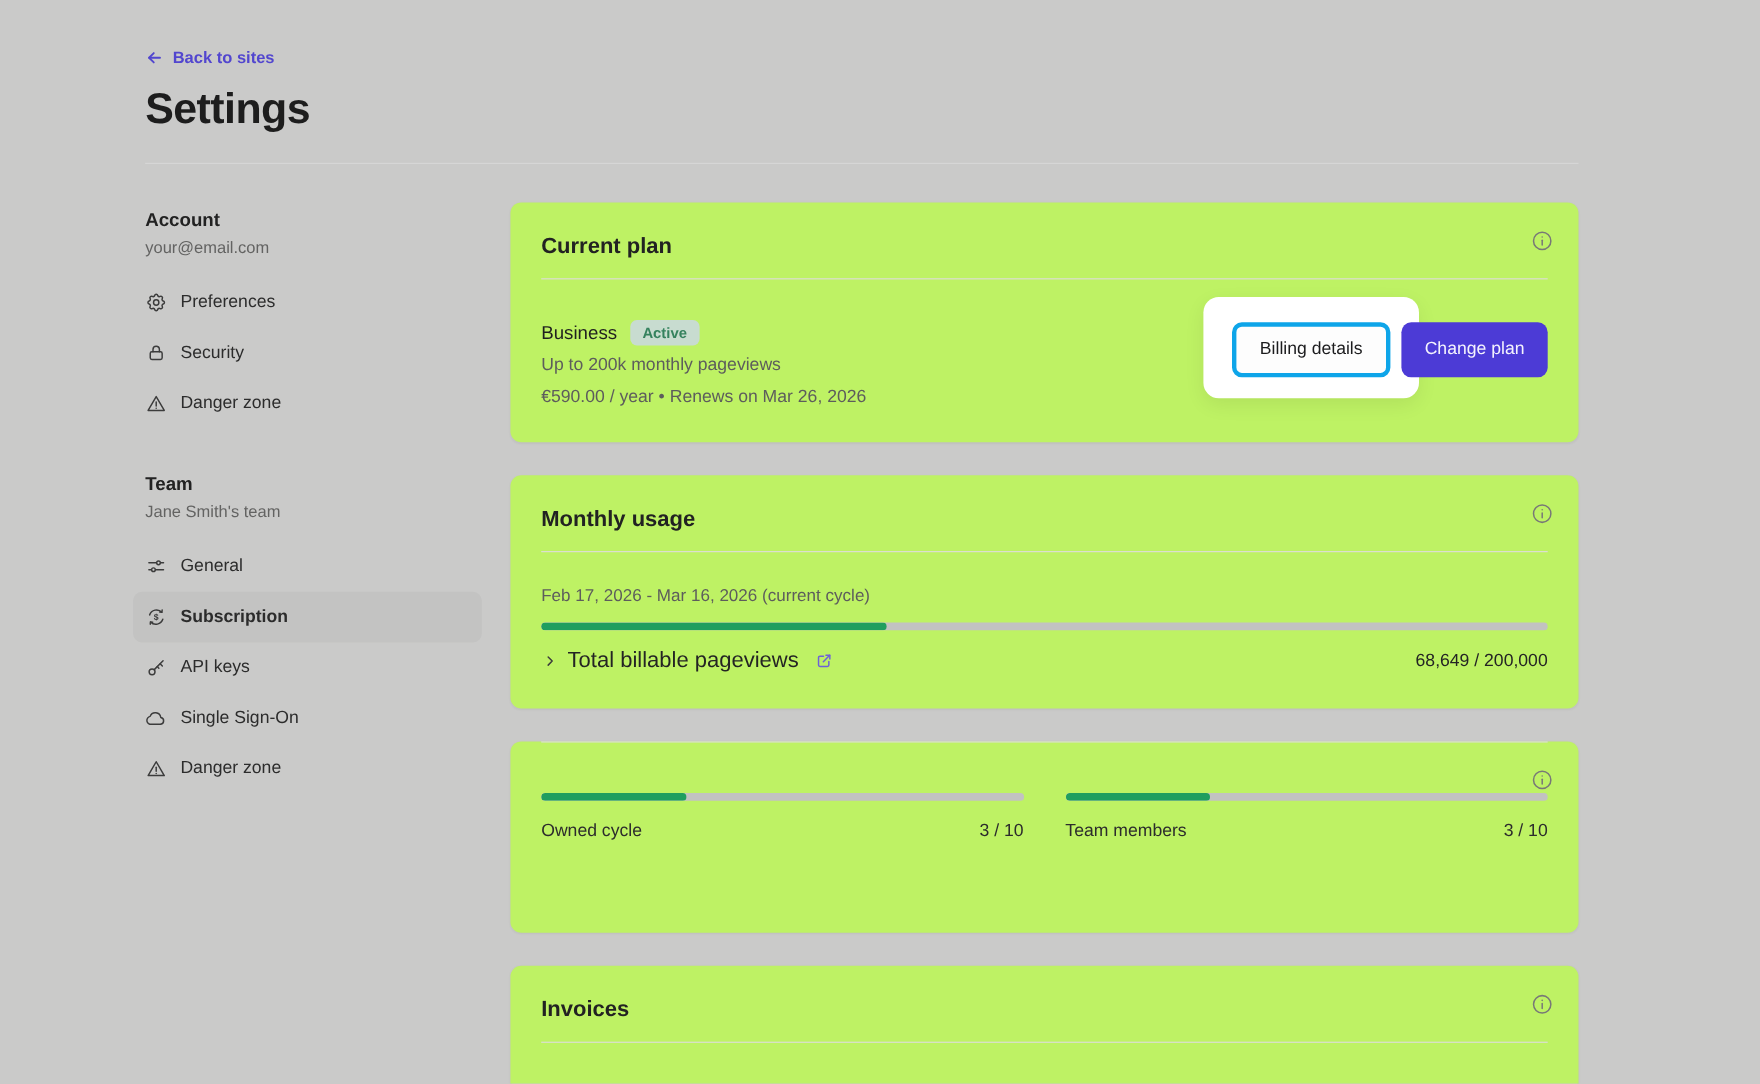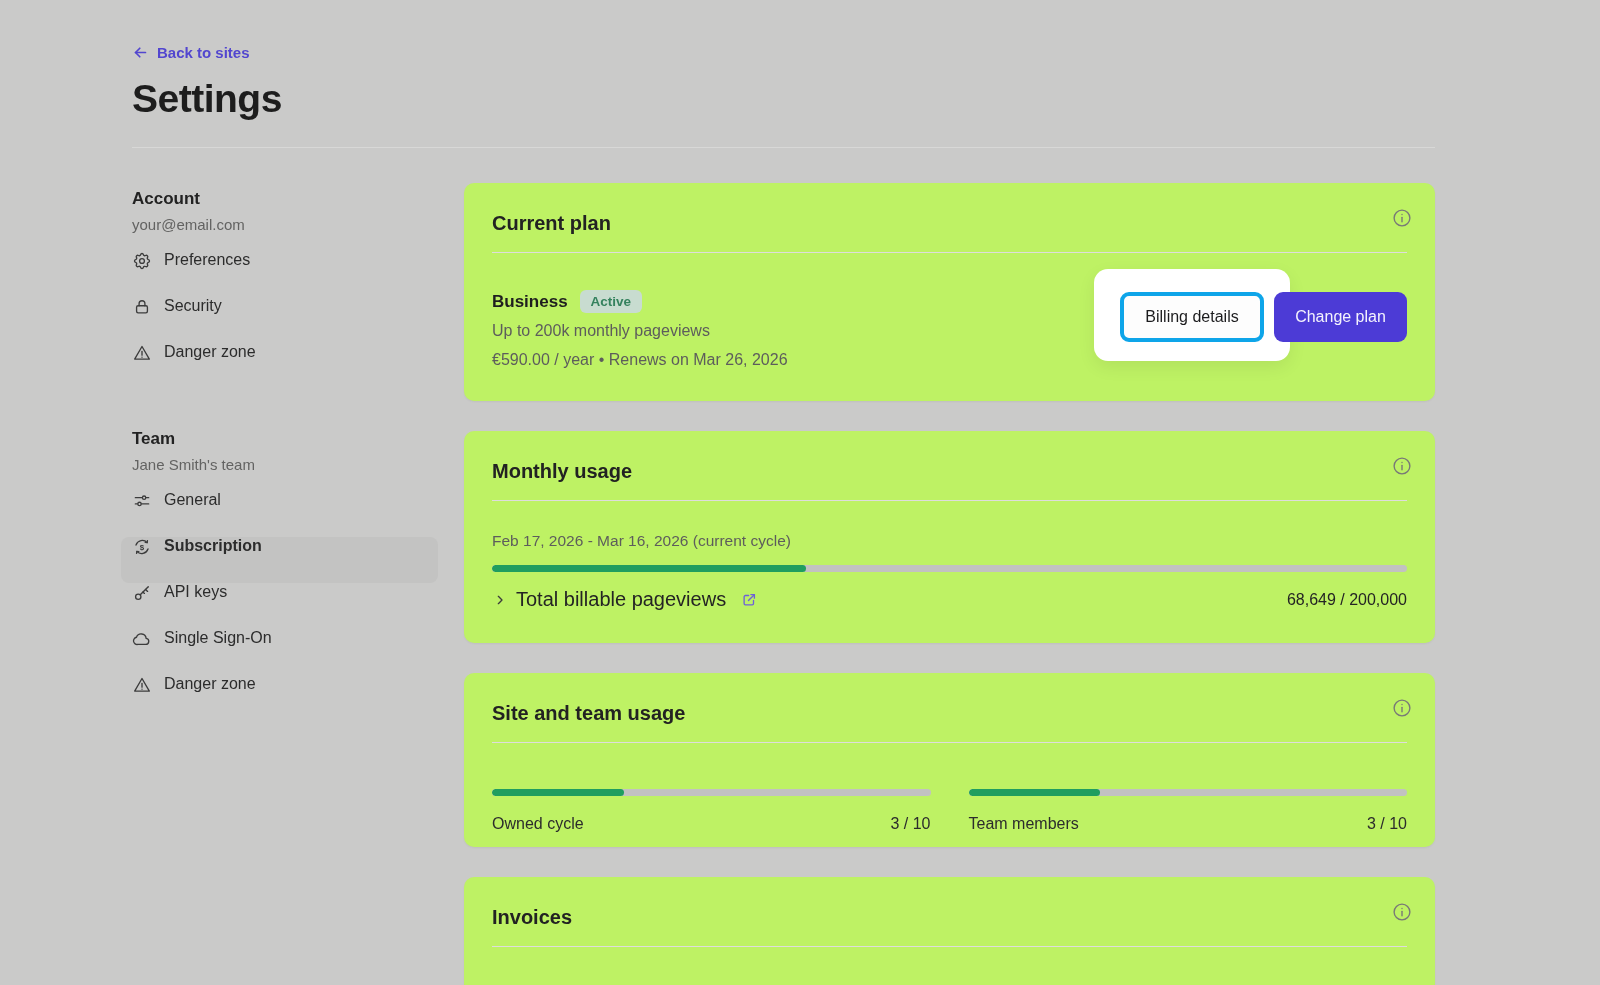--- a/index.html
+++ b/index.html
@@ -22,21 +22,21 @@
   .content-row { display:flex; margin-top:35px; align-items:flex-start; }
   .sidebar { width:306px; flex:0 0 306px; margin-right:26px; }
   .main-col { flex:1; min-width:0; }
 
   
   .side-section + .side-section { margin-top:40px; }
   .side-heading { font-size:17px; font-weight:700; color:#222; margin-top:6px; }
   .side-subtitle { font-size:15px; color:#636362; margin-top:7px; }
   .side-list { list-style:none; margin-top:18px; }
   .nav-item {
-    display:flex; align-items:flex-start; gap:12px;
+    display:flex; align-items:center; gap:12px;
     height:46px; margin-left:-11px; padding:0 11px;
     border-radius:8px; font-size:16px; color:#2c2c2c; cursor:pointer;
   }
   .nav-item .nicon { width:20px; height:20px; flex:0 0 20px; color:#3c3c3c; display:flex; align-items:center; justify-content:center; }
   .nav-item.selected { background:#c3c3c2; font-weight:600; }
 
   
   .card {
     position:relative; background:#bef264; border-radius:10px;
     padding:0 28px; margin-bottom:30px;
@@ -44,21 +44,21 @@
   }
   .card-title { padding-top:26px; font-size:20px; font-weight:600; color:#222; line-height:28px; }
   .card-divider { height:1px; background:#dedddc; border:none; margin-top:15px; }
   .info-btn { position:absolute; top:24px; right:22px; width:22px; height:22px; color:#787877; background:none; border:none; cursor:pointer; padding:0; }
   .info-btn svg { display:block; }
 
   
   .card-plan { height:218px; }
   .plan-block { margin-top:34px; }
   .plan-line1 { display:flex; align-items:center; height:29px; }
-  .plan-name { font-size:17px; font-weight:700; color:#1f1f1f; }
+  .plan-name { font-size:17px; font-weight:400; color:#1f1f1f; }
   .badge {
     margin-left:12px; padding:5px 11px; border-radius:6px;
     background:#c8dcd0; color:#35825e; font-size:13.5px; font-weight:600; line-height:1;
   }
   .plan-sub { font-size:16px; color:#5d5d5c; line-height:29px; }
   .spotlight {
     position:absolute; top:86px; right:145px; width:196px; height:92px;
     background:#ffffff; border-radius:14px; box-shadow:0 6px 18px rgba(0,0,0,0.07); z-index:1;
   }
   .plan-buttons { position:absolute; top:109px; right:28px; display:flex; gap:10px; z-index:2; }
@@ -263,21 +263,20 @@
                   <path d="M14.5 4.8h4.7v4.7"></path>
                   <path d="M19 5 11.3 12.7"></path>
                 </svg>
             </span>
           </button>
           <span class="row-value">68,649 / 200,000</span>
         </div>
       </section>
 
       <section class="card card-sites">
-        <h2 class="card-title">Site and team usage</h2>
         <button class="info-btn" aria-label="info">
           <svg width="22" height="22" viewBox="0 0 24 24" fill="none" stroke="currentColor" stroke-width="1.5" stroke-linecap="round">
               <circle cx="12" cy="12" r="8.6"></circle>
               <path d="M12 11.3v4.8"></path>
               <path d="M12 8.1v.05"></path>
             </svg>
         </button>
         <hr class="card-divider">
 
         <div class="meters-grid">

